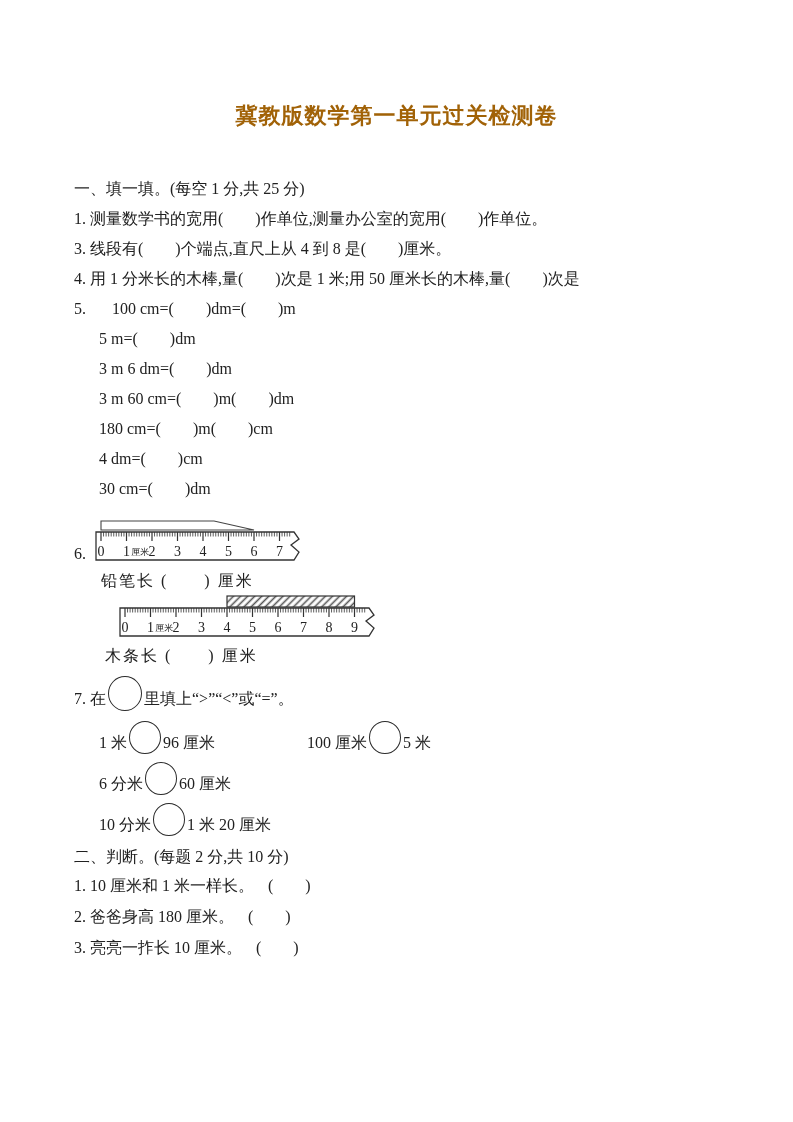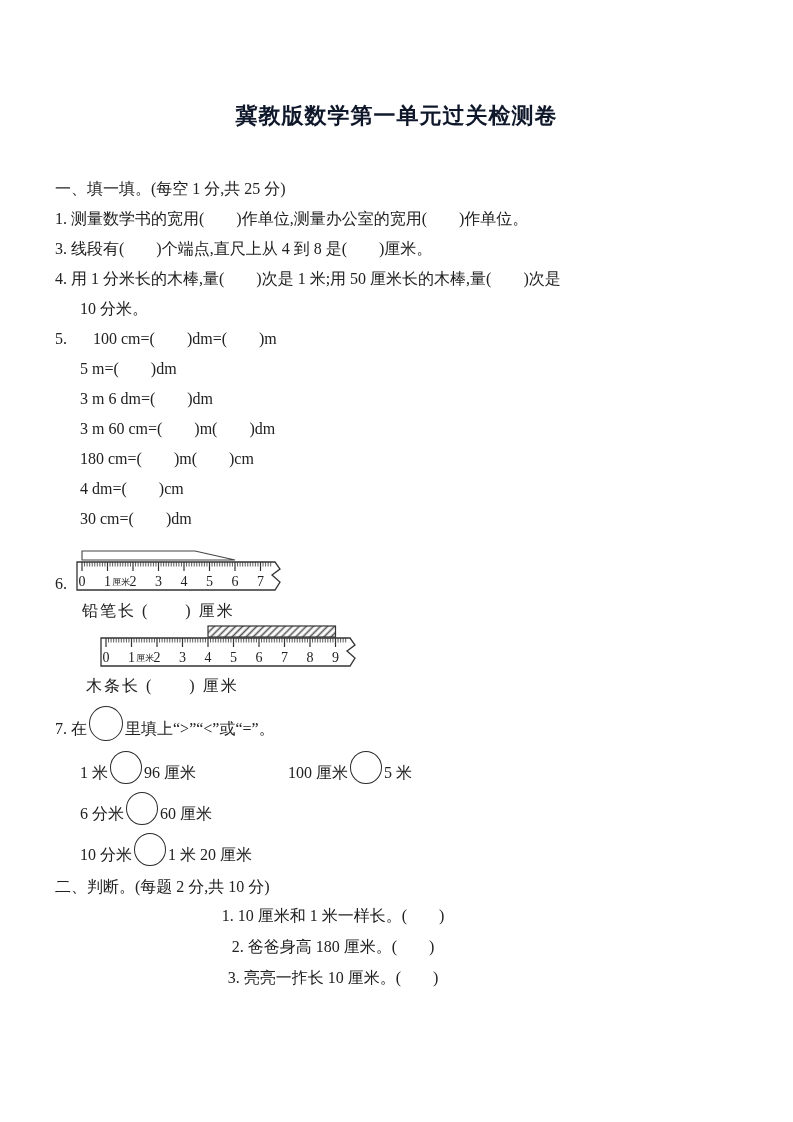--- a/index.html
+++ b/index.html
@@ -6,55 +6,54 @@
   .page{
     width:793px;height:1122px;background:#ffffff;margin:0 auto;
     font-family:"Liberation Serif","DejaVu Serif",serif;
     color:#212121;font-size:16px;position:relative;box-sizing:border-box;
     padding-top:100px;overflow:hidden;
   }
   .title{
     font-size:22px;line-height:32px;margin:0;text-align:center;
     font-weight:bold;letter-spacing:1px;
   }
-  .content{margin-top:42px;padding-left:55px;width:600px;}
+  .content{margin-top:42px;padding-left:74px;width:600px;}
   .line{line-height:30px;white-space:pre;}
   .heading{line-height:30px;white-space:pre;}
   .indent1{margin-left:25px;}
   .q5-eq{margin-left:25px;}
   .fig{display:flex;margin-top:14px;align-items:flex-end;}
   .fig-num{margin-right:9px;margin-bottom:6px;line-height:16px;}
   .fig2{margin-top:0;margin-left:45px;}
   .fig-label1{line-height:26px;margin-left:27px;letter-spacing:2px;}
   .fig-label2{line-height:24px;margin-left:31px;letter-spacing:2px;}
   .q7-intro{line-height:44px;margin-top:8px;white-space:pre;}
   .circle{
     display:inline-block;width:30px;height:31px;border:1.4px solid #2a2a2a;
     border-radius:50%;vertical-align:-6px;margin:0 2px;background:#fff;
   }
   .circle-big{width:32px;height:33px;vertical-align:-7px;}
   .cmp-row{line-height:41px;height:41px;margin-left:25px;position:relative;white-space:pre;}
   .cmp-col2{position:absolute;left:208px;top:0;}
   .sec2-heading{line-height:26px;white-space:pre;}
-  .judge-row{line-height:31px;display:flex;justify-content:center;width:556px;white-space:pre;}
+  .judge-row{line-height:31px;display:flex;justify-content:flex-start;width:556px;white-space:pre;gap:14px;}
   svg text{font-family:"Liberation Serif","DejaVu Serif",serif;fill:#222;}
 </style>
 </head>
 <body>
 
 <div class="page">
-  <h1 class="title" style="color: #0f172a; text-align: center;">冀教版数学第一单元过关检测卷</h1>
+  <h1 class="title" style="color: #a16207; text-align: center;">冀教版数学第一单元过关检测卷</h1>
 
   <div class="content">
 
     <div class="heading">一、填一填。(每空 1 分,共 25 分)</div>
     <div class="line">1. 测量数学书的宽用(　　)作单位,测量办公室的宽用(　　)作单位。</div>
     <div class="line">3. 线段有(　　)个端点,直尺上从 4 到 8 是(　　)厘米。</div>
     <div class="line">4. 用 1 分米长的木棒,量(　　)次是 1 米;用 50 厘米长的木棒,量(　　)次是</div>
-    <div class="line indent1">10 分米。</div>
 
     <div class="line"><span>5.</span><span style="margin-left:26px">100 cm=(　　)dm=(　　)m</span></div>
     <div class="line q5-eq">5 m=(　　)dm</div>
     <div class="line q5-eq">3 m 6 dm=(　　)dm</div>
     <div class="line q5-eq">3 m 60 cm=(　　)m(　　)dm</div>
     <div class="line q5-eq">180 cm=(　　)m(　　)cm</div>
     <div class="line q5-eq">4 dm=(　　)cm</div>
     <div class="line q5-eq">30 cm=(　　)dm</div>
 
     <div class="fig">

